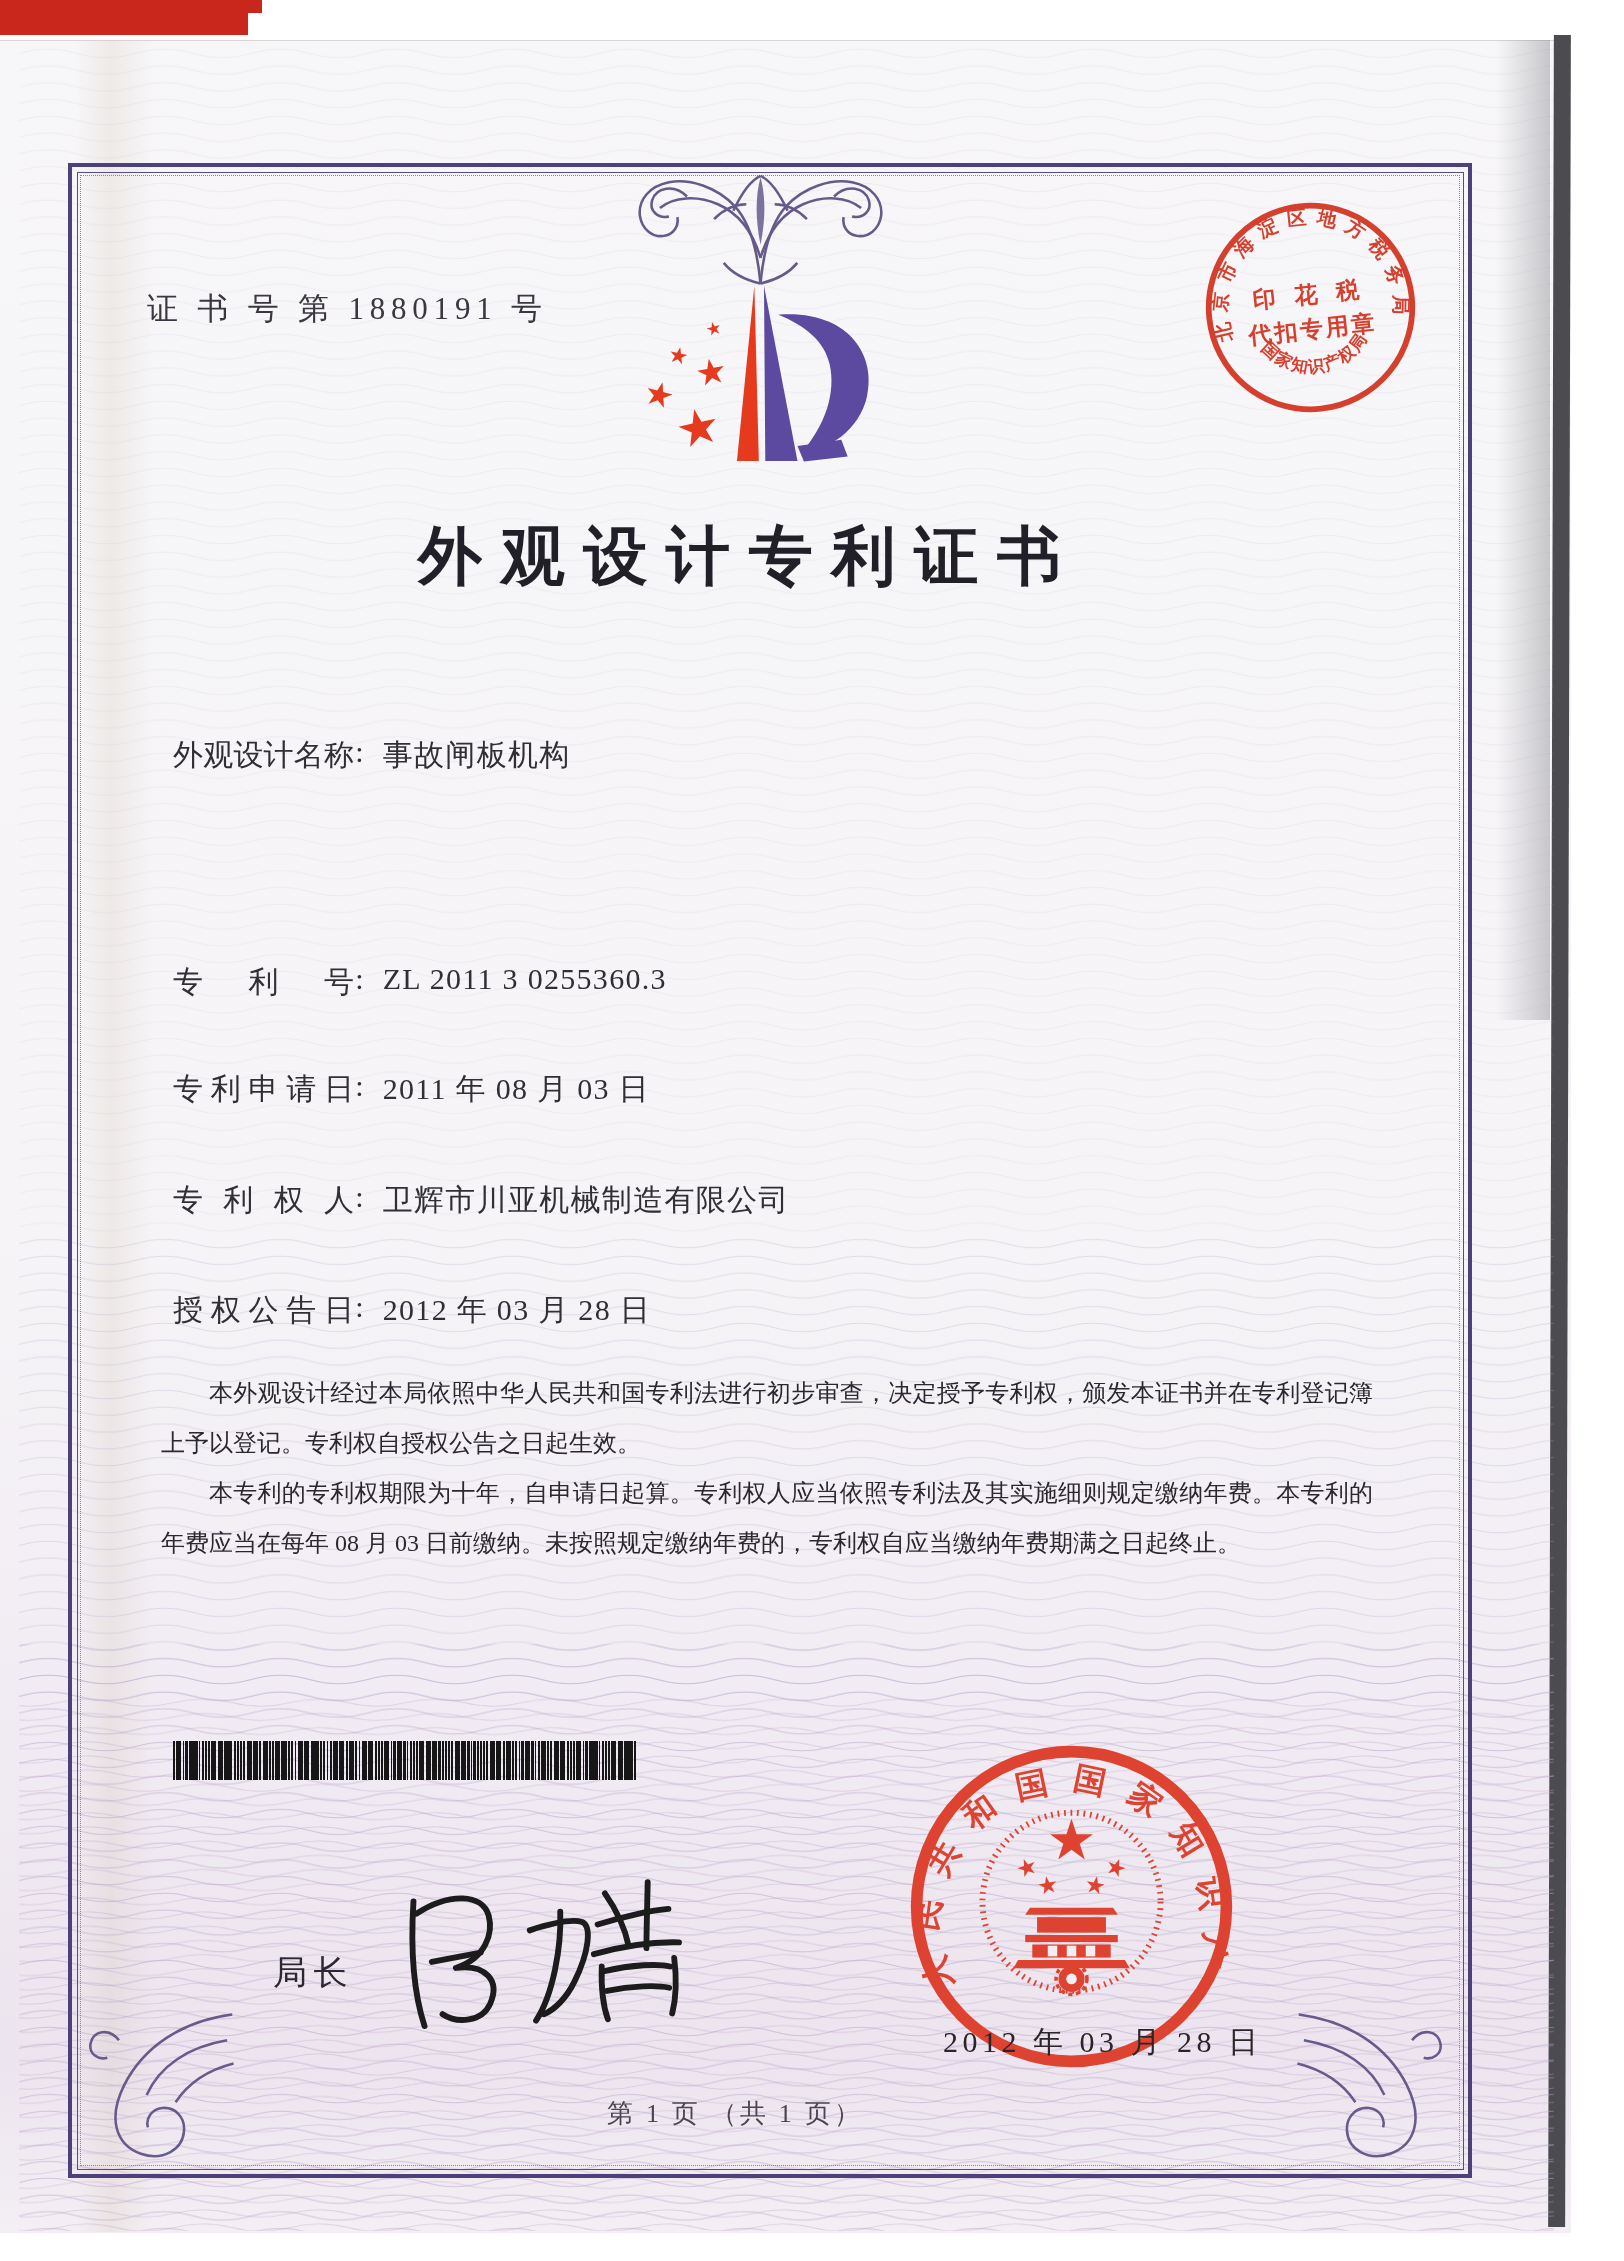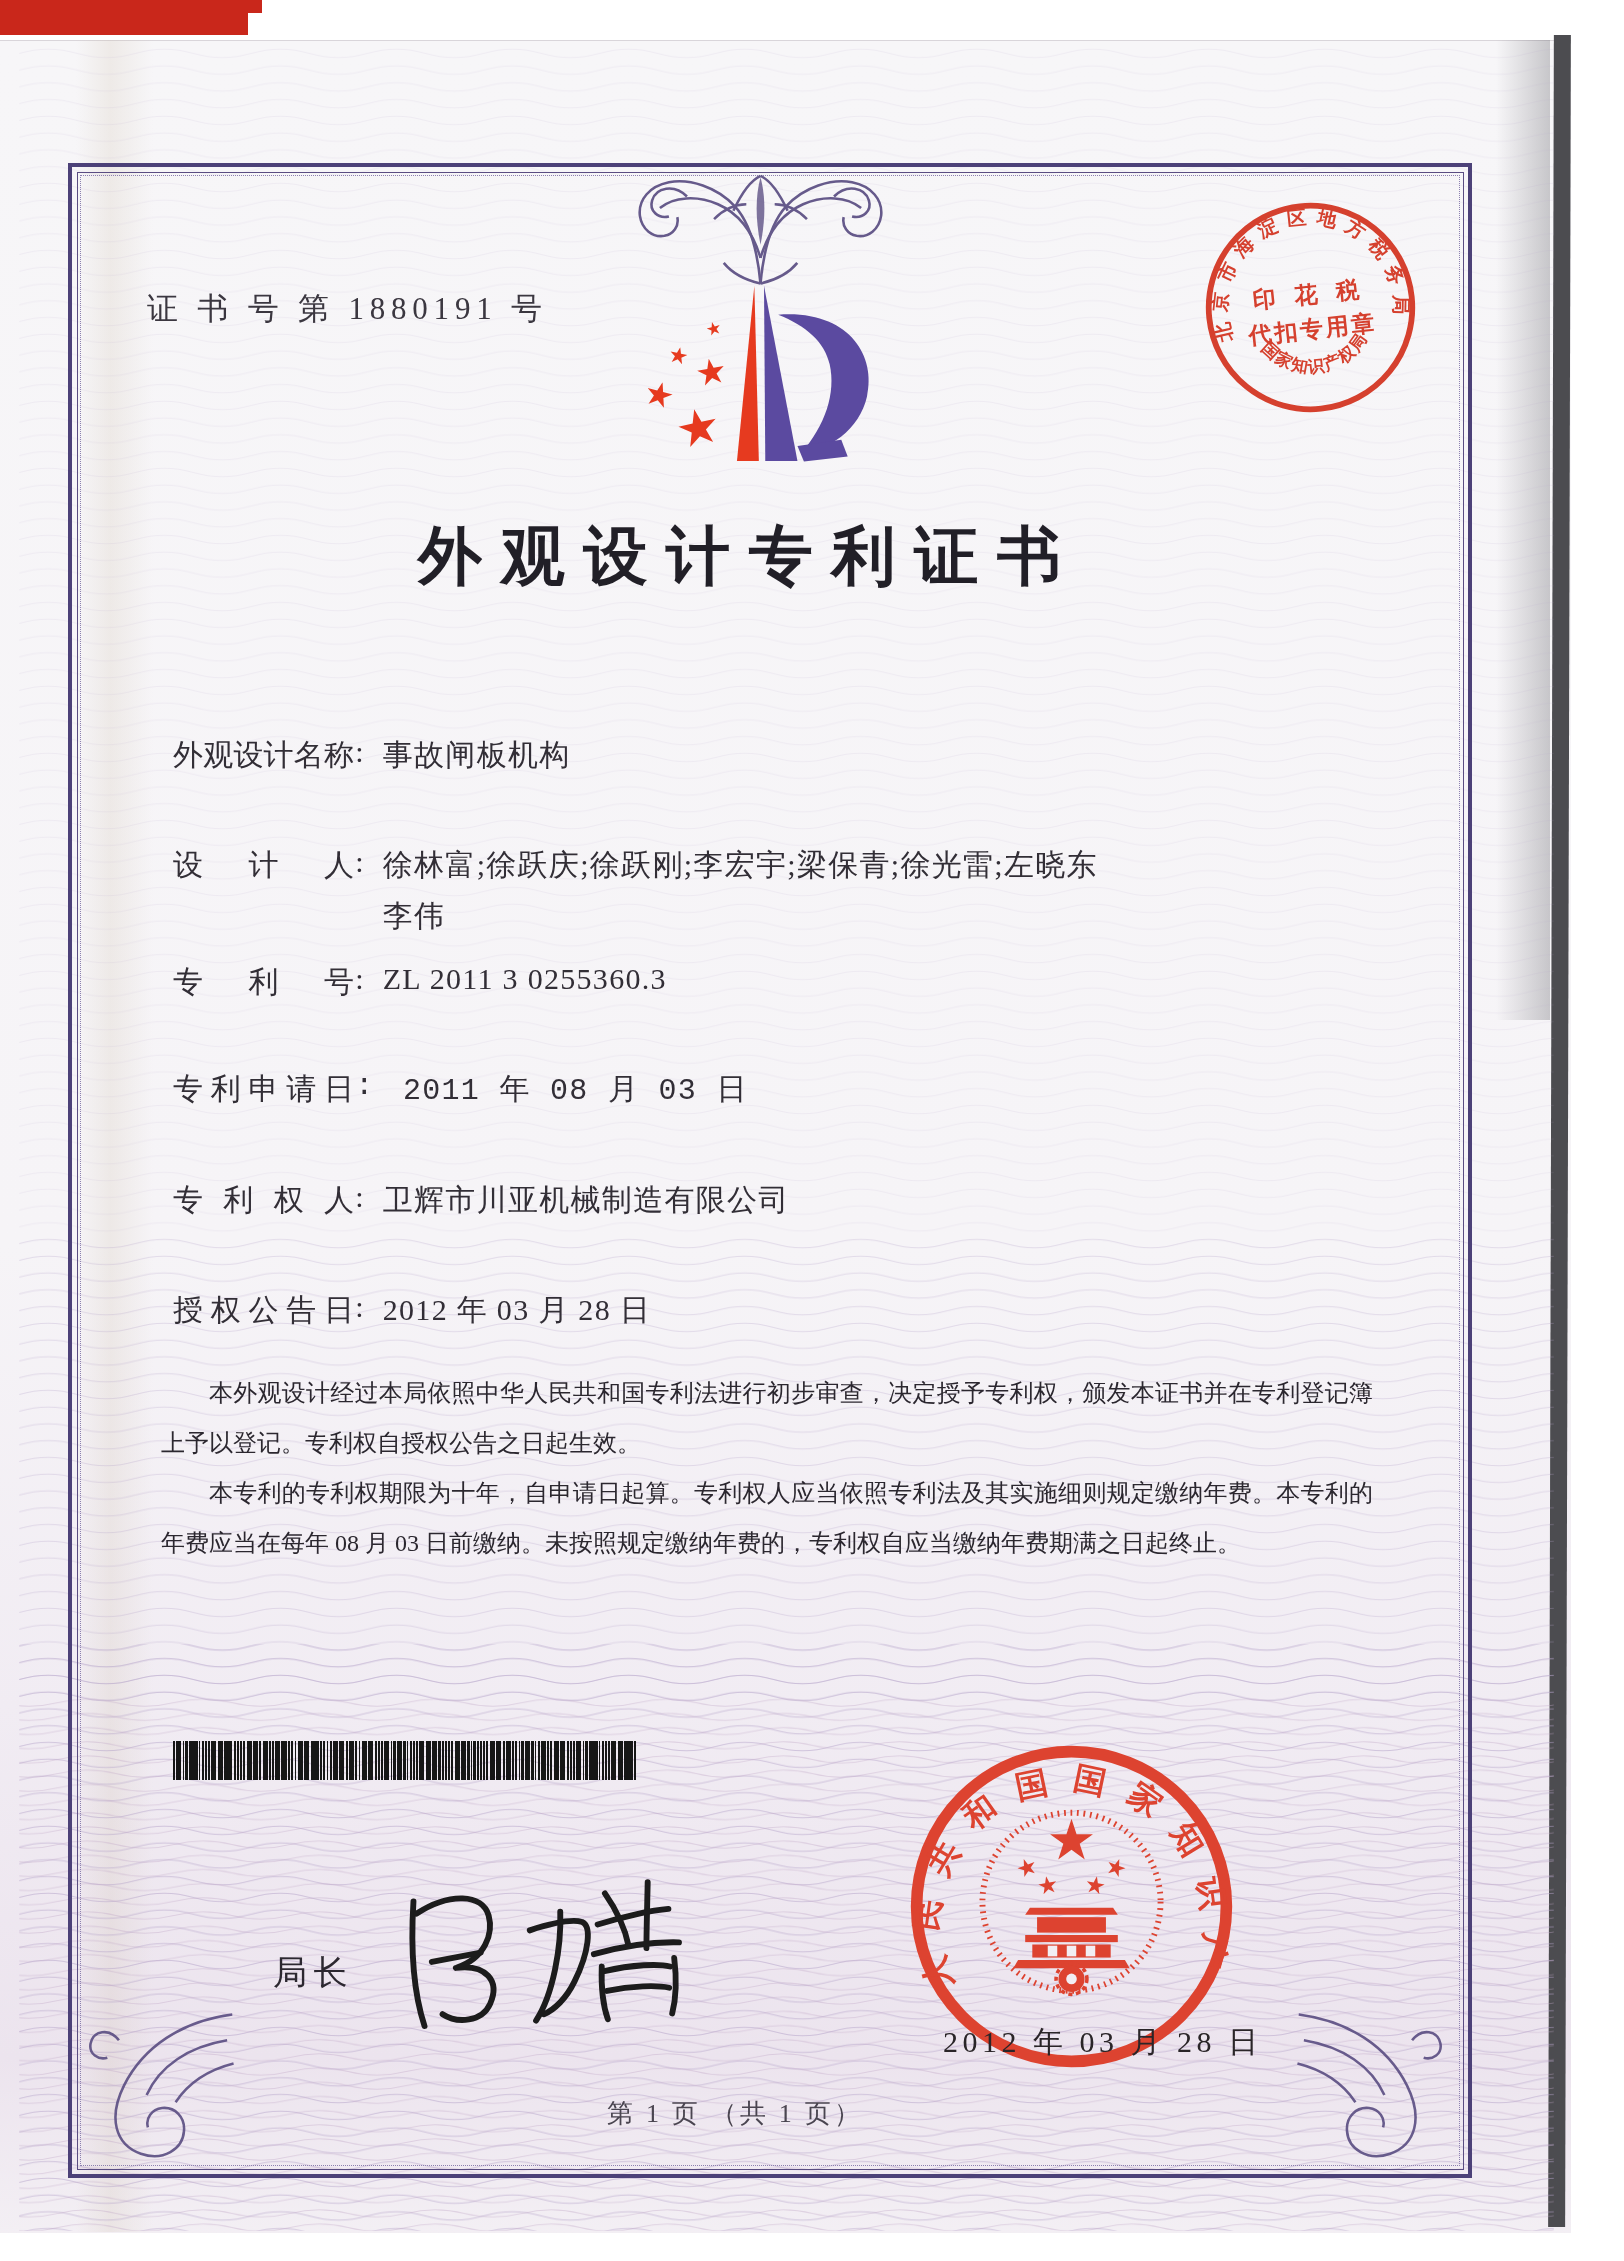--- a/index.html
+++ b/index.html
@@ -138,29 +138,25 @@
     <text x="0" y="-8" font-size="36" fill="#d5402e" text-anchor="middle" letter-spacing="10" font-weight="bold">印 花 税</text>
     <text x="0" y="46" font-size="36" fill="#d5402e" text-anchor="middle" letter-spacing="4" font-weight="bold">代扣专用章</text>
   </svg>
 
   <div class="title">外观设计专利证书</div>
 
   <div class="field-row" style="top:735px;">
     <span class="field-label">外观设计名称</span><span class="field-colon">:</span>
     <span class="field-value">事故闸板机构</span>
   </div>
-  <div class="field-row" style="top:845px;">
-    <span class="field-label">设计人</span><span class="field-colon">:</span>
-    <span class="field-value"><span>徐林富;徐跃庆;徐跃刚;李宏宇;梁保青;徐光雷;左晓东</span><span class="line2">李伟</span></span>
-  </div>
   <div class="field-row" style="top:962px;">
     <span class="field-label">专利号</span><span class="field-colon">:</span>
     <span class="field-value">ZL 2011 3 0255360.3</span>
   </div>
-  <div class="field-row" style="top:1069px;font-family:Liberation Mono, monospace;">
+  <div class="field-row" style="top:1069px;">
     <span class="field-label">专利申请日</span><span class="field-colon">:</span>
     <span class="field-value">2011 年 08 月 03 日</span>
   </div>
   <div class="field-row" style="top:1180px;">
     <span class="field-label">专利权人</span><span class="field-colon">:</span>
     <span class="field-value">卫辉市川亚机械制造有限公司</span>
   </div>
   <div class="field-row" style="top:1290px;">
     <span class="field-label">授权公告日</span><span class="field-colon">:</span>
     <span class="field-value">2012 年 03 月 28 日</span>

